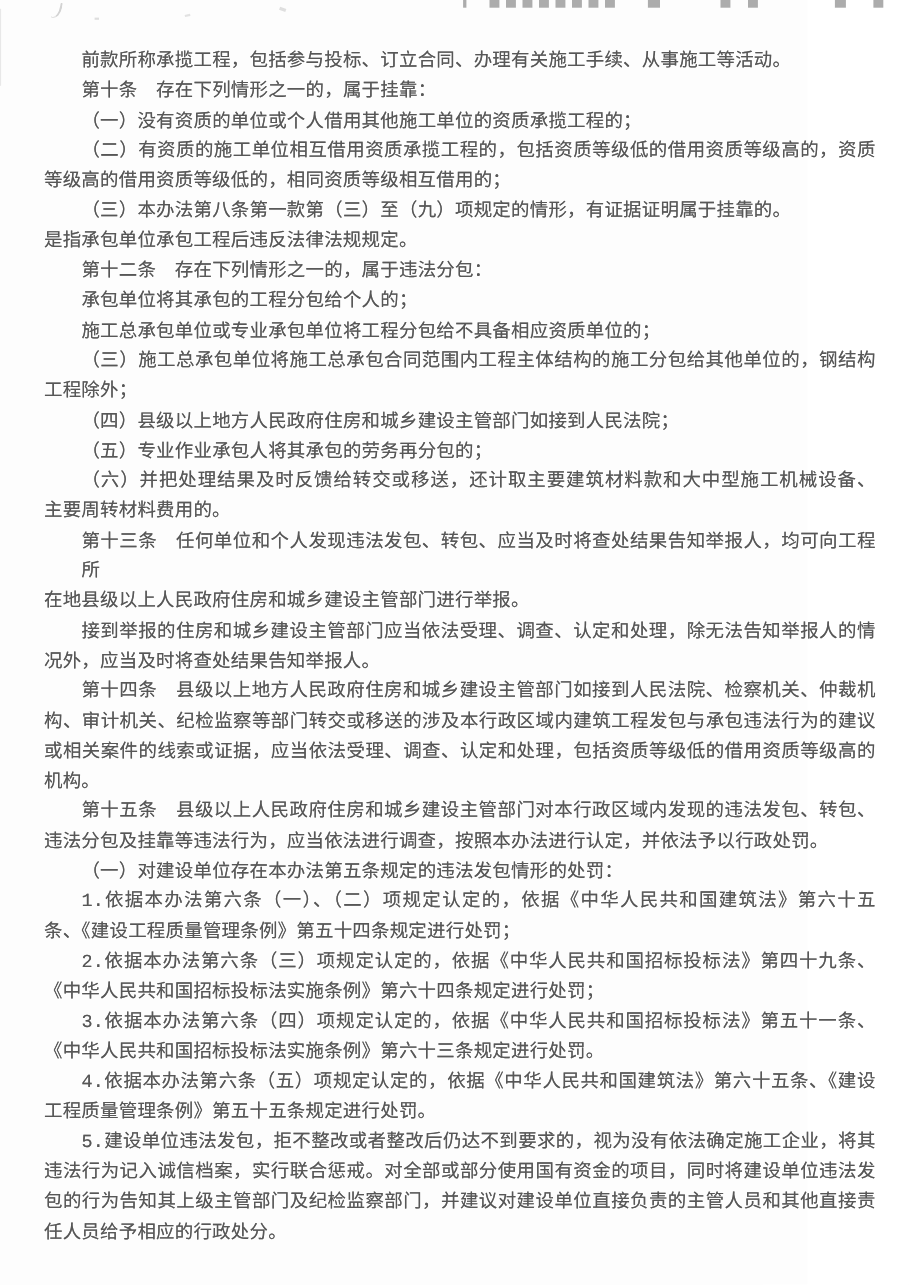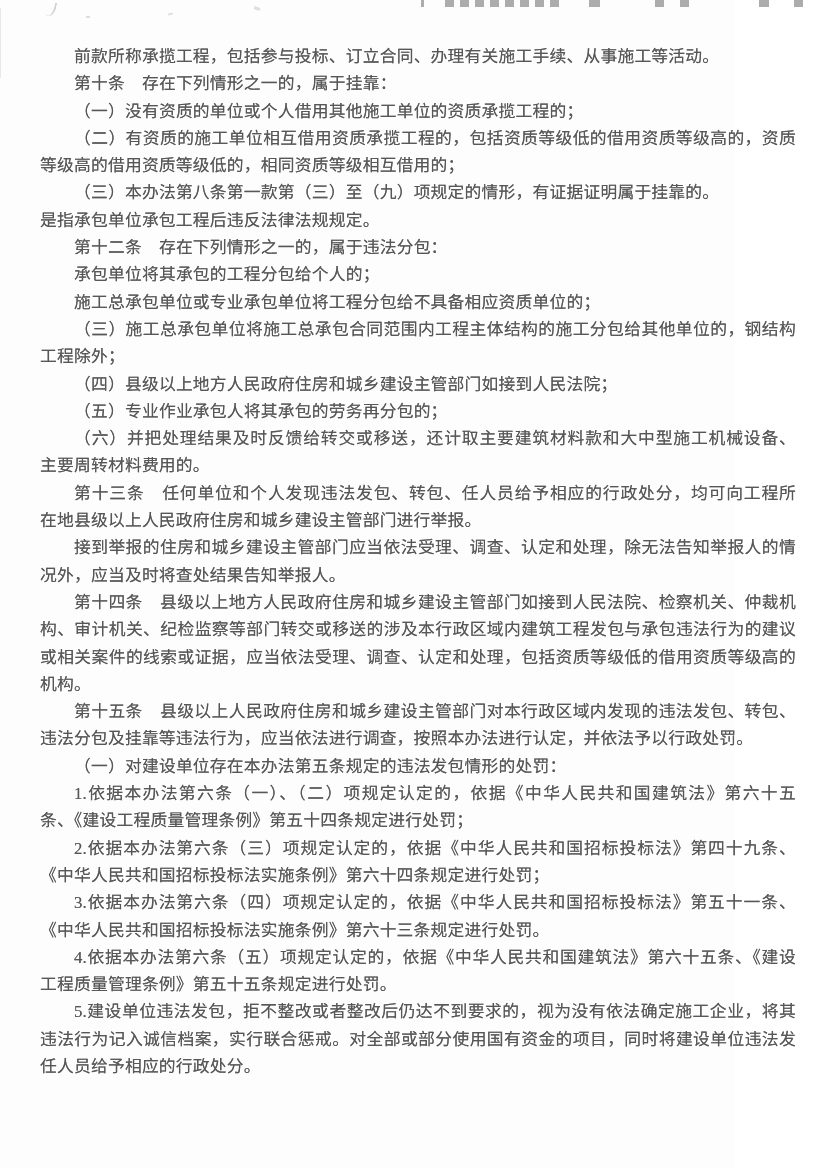--- a/index.html
+++ b/index.html
@@ -10,21 +10,21 @@
   body {
     width: 826px;
     height: 1168px;
     overflow: hidden;
   }
   .page {
     position: relative;
     width: 734px;
     height: 1168px;
     background: #fdfdfd;
-    font-family: Liberation Serif, serif;
+    font-family: Liberation Mono, monospace;
   }
   
   .top-fragments {
     position: absolute;
     top: 0; left: 0; right: 0;
     height: 10px;
   }
   .frag {
     position: absolute;
     top: 0;
@@ -100,36 +100,37 @@
       <div class="line">是指承包单位承包工程后违反法律法规规定。</div>
       <div class="line ind">第十二条　存在下列情形之一的，属于违法分包：</div>
       <div class="line ind">承包单位将其承包的工程分包给个人的；</div>
       <div class="line ind">施工总承包单位或专业承包单位将工程分包给不具备相应资质单位的；</div>
       <div class="line ind j">（三）施工总承包单位将施工总承包合同范围内工程主体结构的施工分包给其他单位的，钢结构</div>
       <div class="line">工程除外；</div>
       <div class="line ind">（四）县级以上地方人民政府住房和城乡建设主管部门如接到人民法院；</div>
       <div class="line ind">（五）专业作业承包人将其承包的劳务再分包的；</div>
       <div class="line ind j">（六）并把处理结果及时反馈给转交或移送，还计取主要建筑材料款和大中型施工机械设备、</div>
       <div class="line">主要周转材料费用的。</div>
-      <div class="line ind j">第十三条　任何单位和个人发现违法发包、转包、任人员给予相应的行政处分，均可向工程所</div>
+      <div class="line ind j">第十三条　任何单位和个人发现违法发包、转包、应当及时将查处结果告知举报人，均可向工程所</div>
       <div class="line">在地县级以上人民政府住房和城乡建设主管部门进行举报。</div>
       <div class="line ind j">接到举报的住房和城乡建设主管部门应当依法受理、调查、认定和处理，除无法告知举报人的情</div>
       <div class="line">况外，应当及时将查处结果告知举报人。</div>
       <div class="line ind j">第十四条　县级以上地方人民政府住房和城乡建设主管部门如接到人民法院、检察机关、仲裁机</div>
       <div class="line j">构、审计机关、纪检监察等部门转交或移送的涉及本行政区域内建筑工程发包与承包违法行为的建议</div>
       <div class="line j">或相关案件的线索或证据，应当依法受理、调查、认定和处理，包括资质等级低的借用资质等级高的</div>
       <div class="line">机构。</div>
       <div class="line ind j">第十五条　县级以上人民政府住房和城乡建设主管部门对本行政区域内发现的违法发包、转包、</div>
       <div class="line">违法分包及挂靠等违法行为，应当依法进行调查，按照本办法进行认定，并依法予以行政处罚。</div>
       <div class="line ind">（一）对建设单位存在本办法第五条规定的违法发包情形的处罚：</div>
       <div class="line ind j">1.依据本办法第六条（一）、（二）项规定认定的，依据《中华人民共和国建筑法》第六十五</div>
       <div class="line">条、《建设工程质量管理条例》第五十四条规定进行处罚；</div>
       <div class="line ind j">2.依据本办法第六条（三）项规定认定的，依据《中华人民共和国招标投标法》第四十九条、</div>
       <div class="line">《中华人民共和国招标投标法实施条例》第六十四条规定进行处罚；</div>
       <div class="line ind j">3.依据本办法第六条（四）项规定认定的，依据《中华人民共和国招标投标法》第五十一条、</div>
       <div class="line">《中华人民共和国招标投标法实施条例》第六十三条规定进行处罚。</div>
       <div class="line ind j">4.依据本办法第六条（五）项规定认定的，依据《中华人民共和国建筑法》第六十五条、《建设</div>
       <div class="line">工程质量管理条例》第五十五条规定进行处罚。</div>
       <div class="line ind j">5.建设单位违法发包，拒不整改或者整改后仍达不到要求的，视为没有依法确定施工企业，将其</div>
       <div class="line j">违法行为记入诚信档案，实行联合惩戒。对全部或部分使用国有资金的项目，同时将建设单位违法发</div>
+      <div class="line j">包的行为告知其上级主管部门及纪检监察部门，并建议对建设单位直接负责的主管人员和其他直接责</div>
       <div class="line">任人员给予相应的行政处分。</div>
     </div>
 </div>
 
 </body></html>

